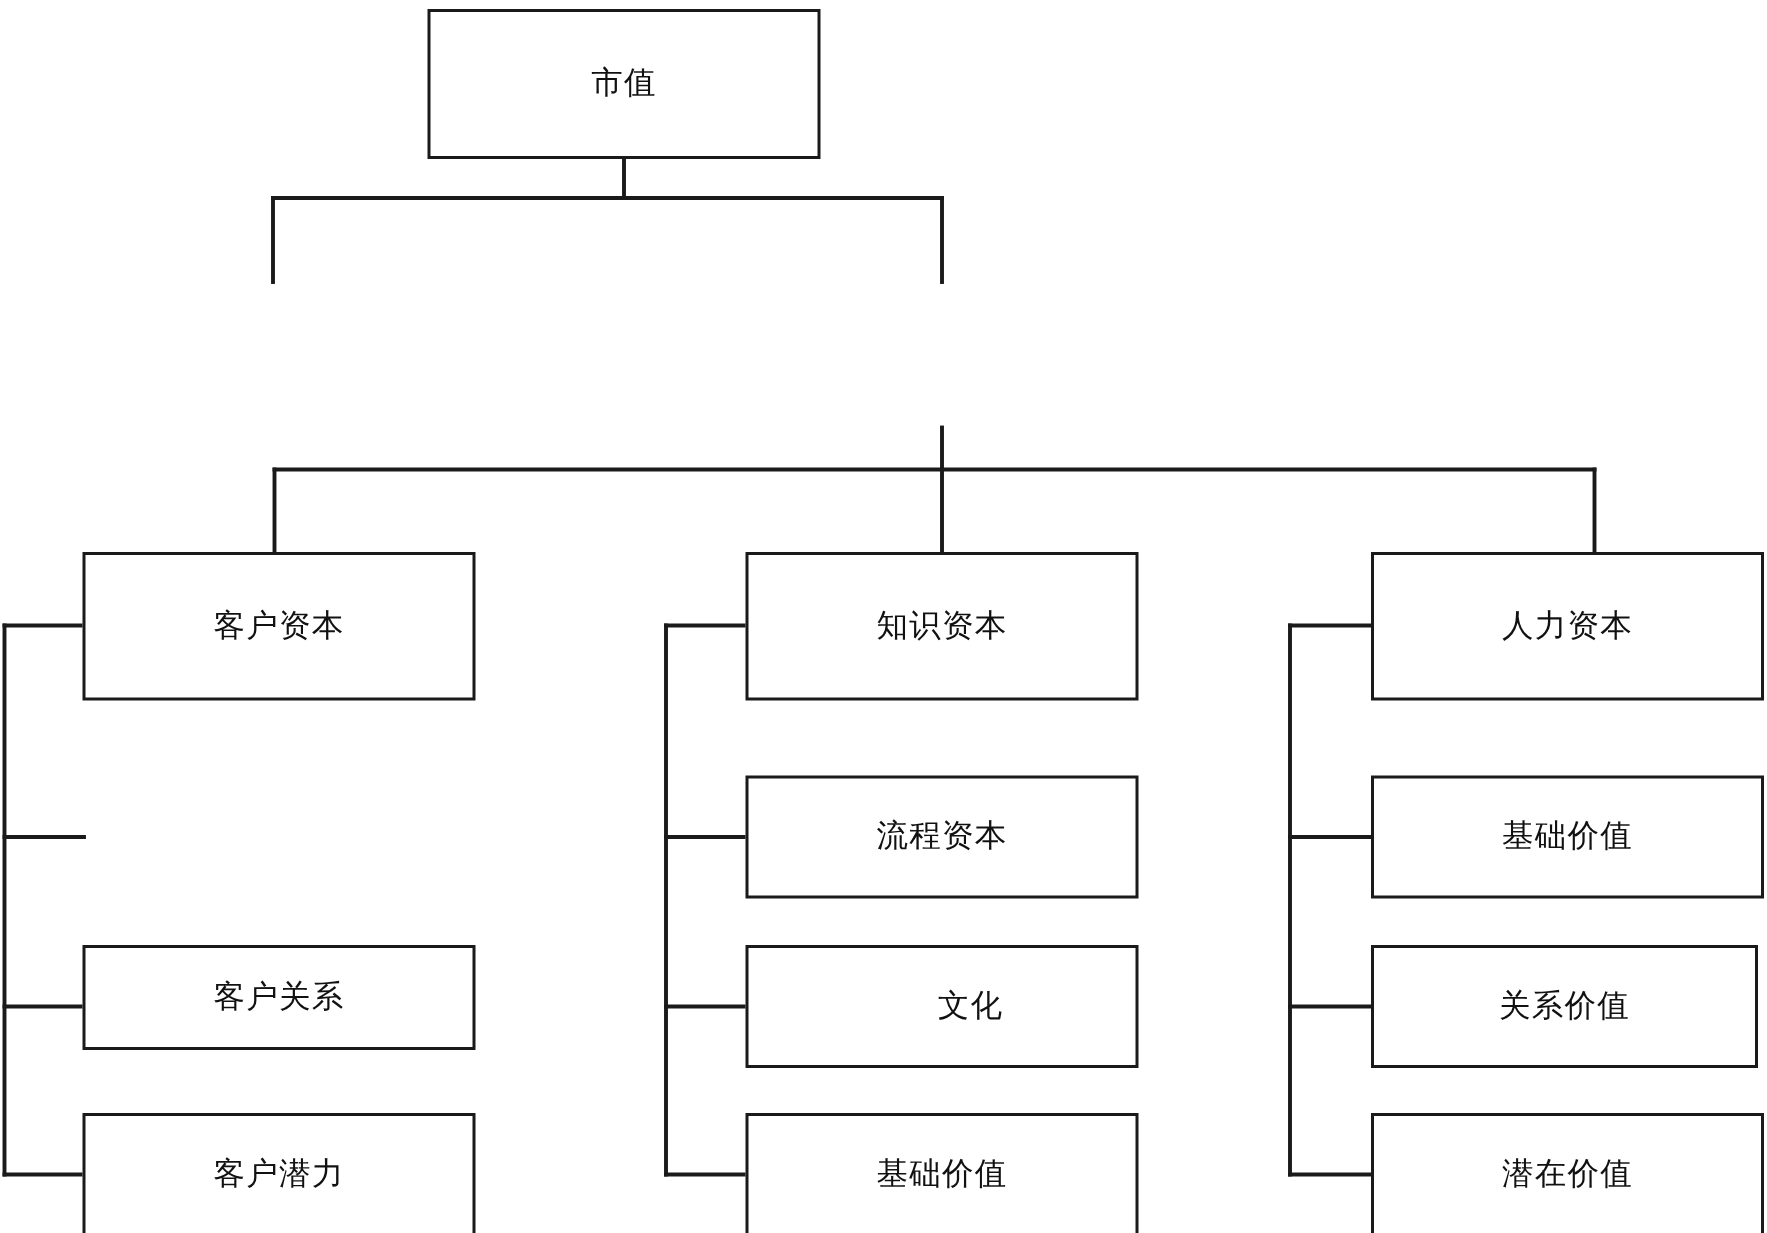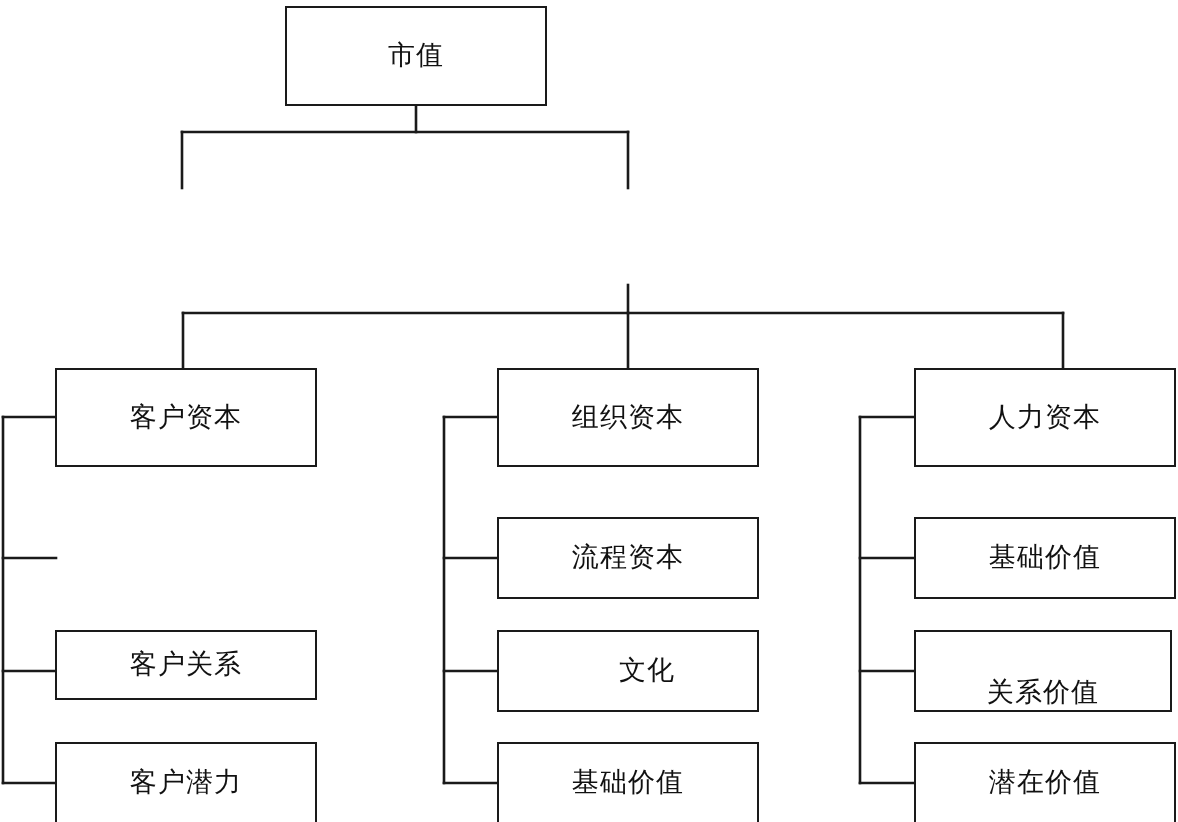--- a/index.html
+++ b/index.html
@@ -32,21 +32,21 @@
     background: #ffffff;
     border: 2px solid #1a1a1a;
     display: flex;
     align-items: center;
     justify-content: center;
     text-align: center;
     z-index: 2;
   }
   .node-label {
     display: block;
-    font-size: 27px;
+    font-size: 21px;
     line-height: 1.30;
     letter-spacing: 0.04em;
     white-space: pre-line;
     color: #111111;
   }
   .node-box.two-line .node-label {
     line-height: 1.25;
   }
 </style>
 </head>
@@ -92,21 +92,21 @@
     <span class="node-label">市值</span>
   </div>
 
 
 
   <div class="node-box" style="left:55px; top:368px; width:262px; height:99px;">
     <span class="node-label">客户资本</span>
   </div>
 
   <div class="node-box" style="left:497px; top:368px; width:262px; height:99px;">
-    <span class="node-label">组织资本</span>
+    <span class="node-label">知识资本</span>
   </div>
 
   <div class="node-box" style="left:914px; top:368px; width:262px; height:99px;">
     <span class="node-label">人力资本</span>
   </div>
 
 
   <div class="node-box" style="left:55px; top:630px; width:262px; height:70px;">
     <span class="node-label">客户关系</span>
   </div>
@@ -124,21 +124,21 @@
   </div>
 
   <div class="node-box" style="left:497px; top:742px; width:262px; height:82px;">
     <span class="node-label">基础价值</span>
   </div>
 
   <div class="node-box" style="left:914px; top:517px; width:262px; height:82px;">
     <span class="node-label">基础价值</span>
   </div>
 
-  <div class="node-box" style="left:914px; top:630px; width:258px; height:82px;align-items:flex-end;">
+  <div class="node-box" style="left:914px; top:630px; width:258px; height:82px;">
     <span class="node-label">关系价值</span>
   </div>
 
   <div class="node-box" style="left:914px; top:742px; width:262px; height:82px;">
     <span class="node-label">潜在价值</span>
   </div>
 
 </div>
 
 </body></html>

